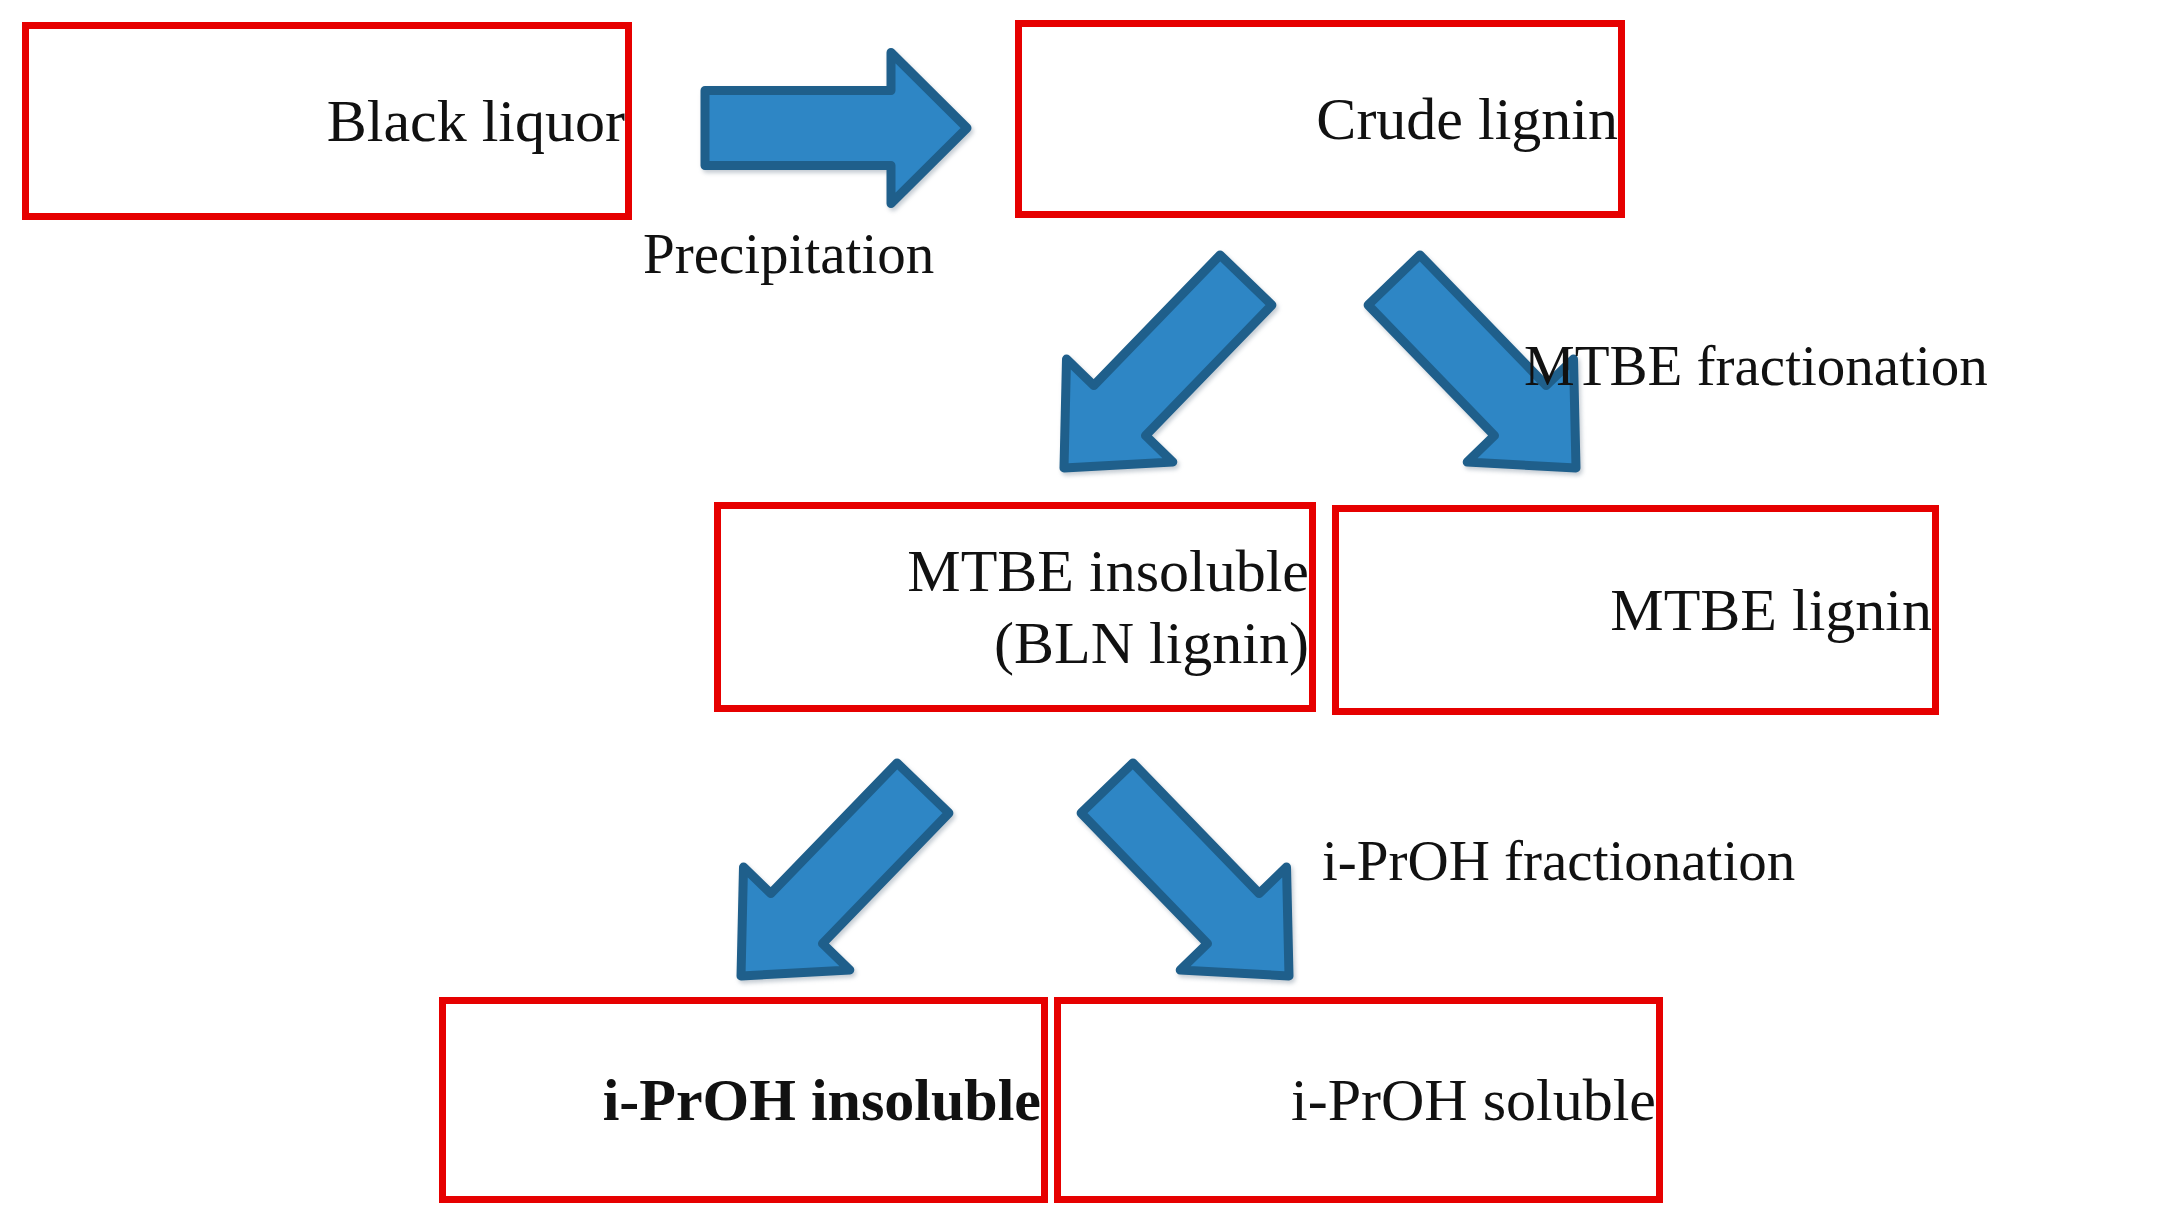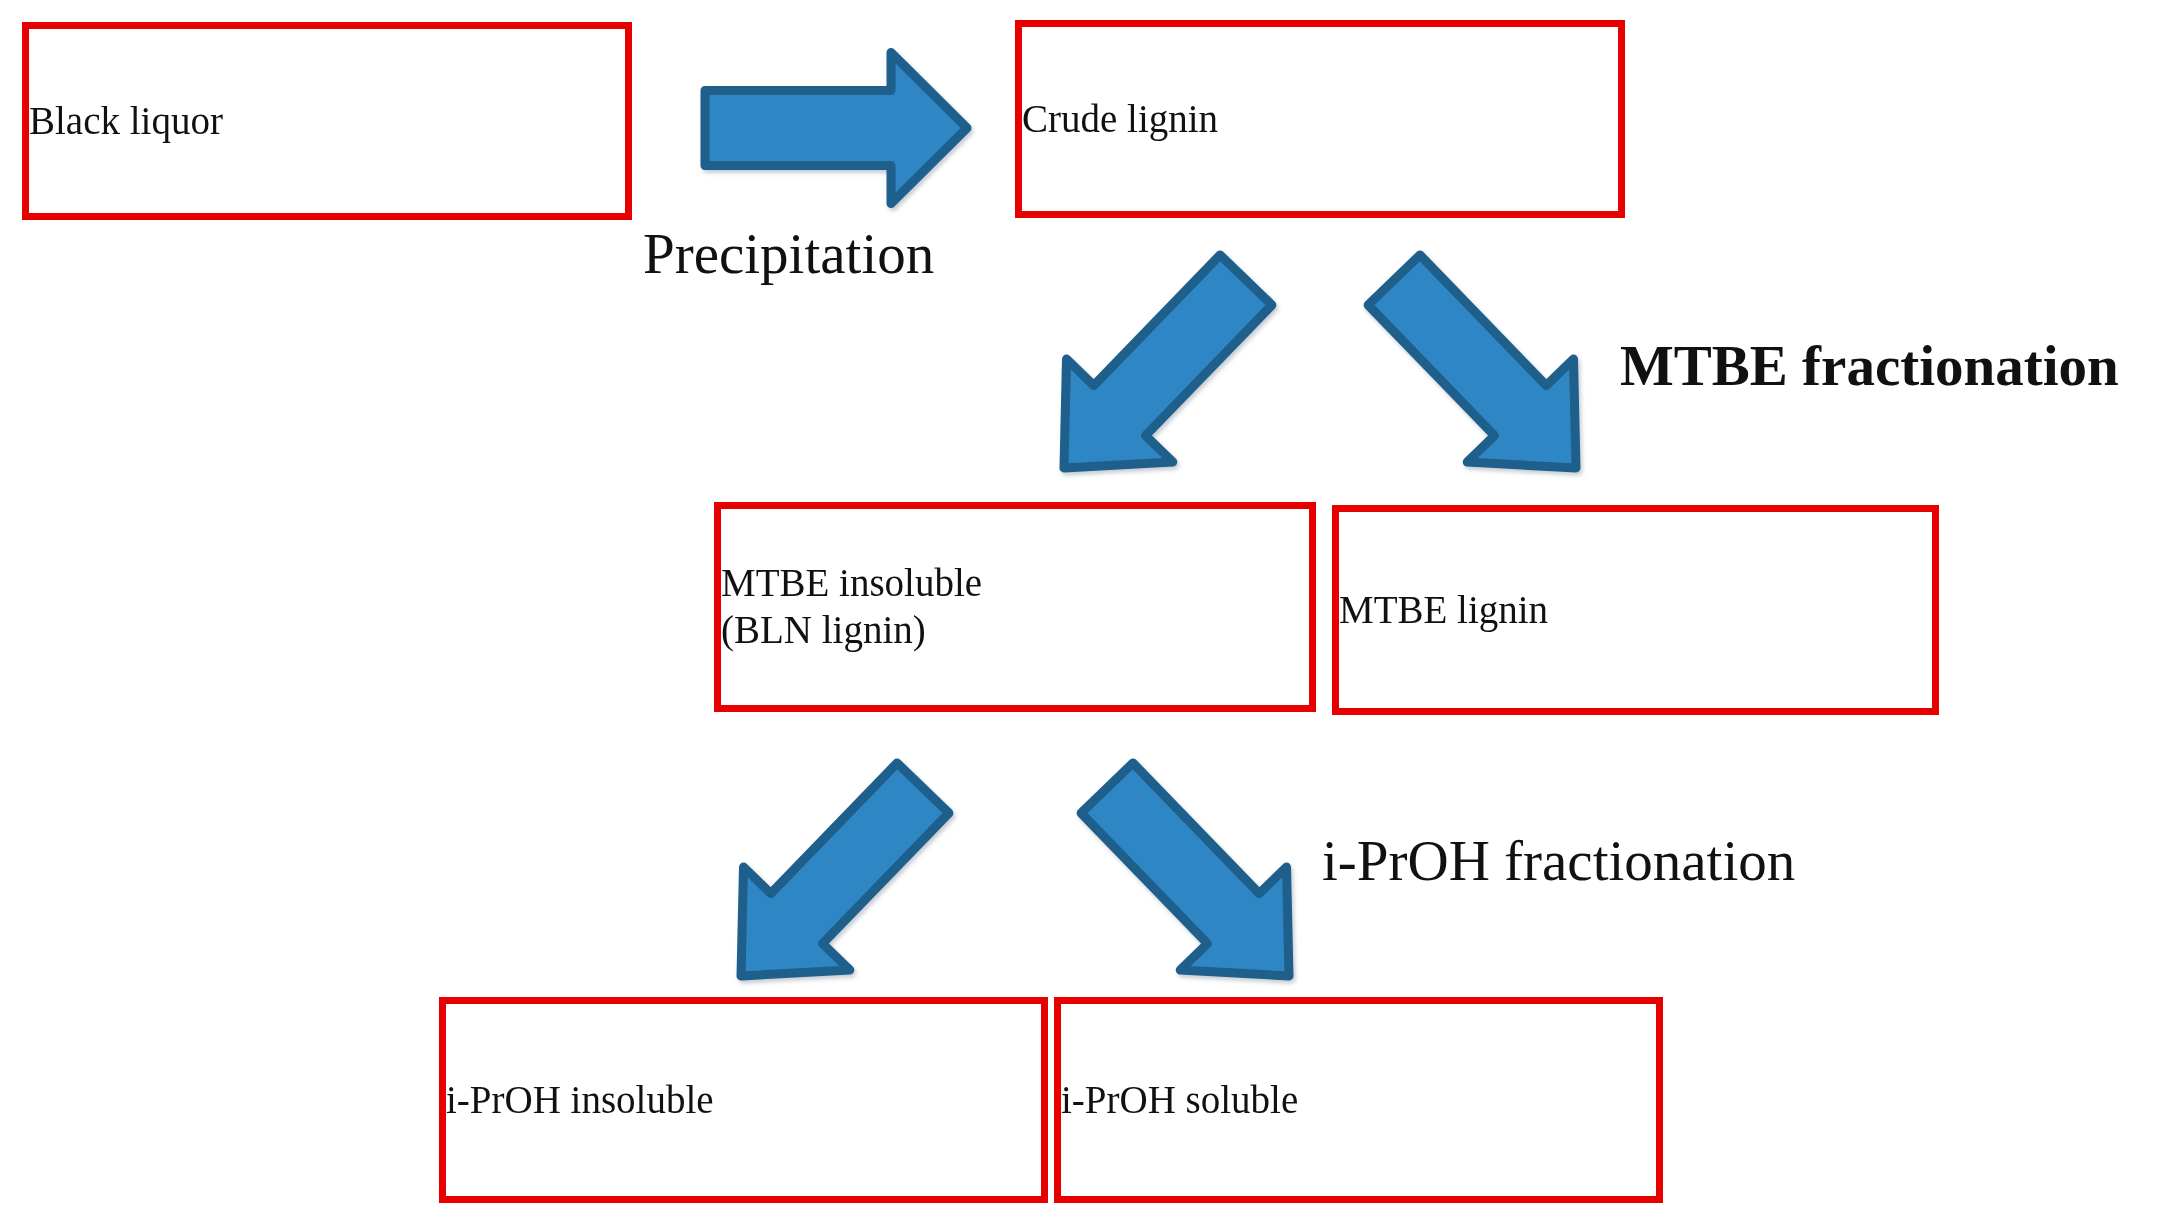--- a/index.html
+++ b/index.html
@@ -18,44 +18,44 @@
     stroke-linejoin:round;
     filter:drop-shadow(2px 3px 2px rgba(90,110,130,0.35));
   }
   .node{
     position:absolute;
     box-sizing:border-box;
     border:7px solid var(--box-border,#e60000);
     background:var(--box-fill,#fff);
     display:flex;
     flex-direction:column;
-    align-items:flex-start;
+    align-items:flex-end;
     justify-content:center;
     text-align:center;
     color:var(--text,#111);
-    font-size:39px;
+    font-size:60px;
     line-height:1.2;
   }
   .edge-label{
     position:absolute;
     color:var(--text,#111);
     font-size:57px;
     line-height:1.25;
     white-space:nowrap;
   }
   
   #node-black-liquor   {left:22px;  top:22px;  width:610px; height:198px;}
   #node-crude-lignin   {left:1015px;top:20px;  width:610px; height:198px;}
   #node-mtbe-insoluble {left:714px; top:502px; width:602px; height:210px;}
   #node-mtbe-soluble   {left:1332px;top:505px; width:607px; height:210px;}
-  #node-iproh-insoluble{left:439px; top:997px; width:609px; height:206px;}
+  #node-iproh-insoluble{left:439px; top:997px; width:609px; height:206px;font-weight:bold;}
   #node-iproh-soluble  {left:1054px;top:997px; width:609px; height:206px;}
   
   #label-precipitation      {left:643px; top:218px; width:400px;}
-  #label-mtbe-fractionation {left:1620px;top:330px; width:560px;font-weight:bold;}
+  #label-mtbe-fractionation {left:1524px;top:330px; width:560px;}
   #label-iproh-fractionation{left:1322px;top:825px; width:560px;}
 </style>
 </head>
 <body>
 
 <div class="canvas" style="--bg: #ffffff; --box-border: #e60000; --box-fill: #ffffff; --arrow-fill: #2e86c5; --arrow-stroke: #1f5f8b; --text: #111111;">
 
   <svg class="arrows-layer" viewBox="0 0 2181 1217" aria-hidden="true">
       <path d="M705.0 165.5 L 891.0 165.5 L 891.0 203.5 L 967.0 128.0 L 891.0 52.5 L 891.0 90.5 L 705.0 90.5 Z" class="arrow-shape"></path>
       <path d="M1220.1 255.0 L 1093.8 385.5 L 1066.5 359.1 L 1064.0 468.0 L 1172.8 462.0 L 1145.5 435.6 L 1271.9 305.0 Z" class="arrow-shape"></path>

